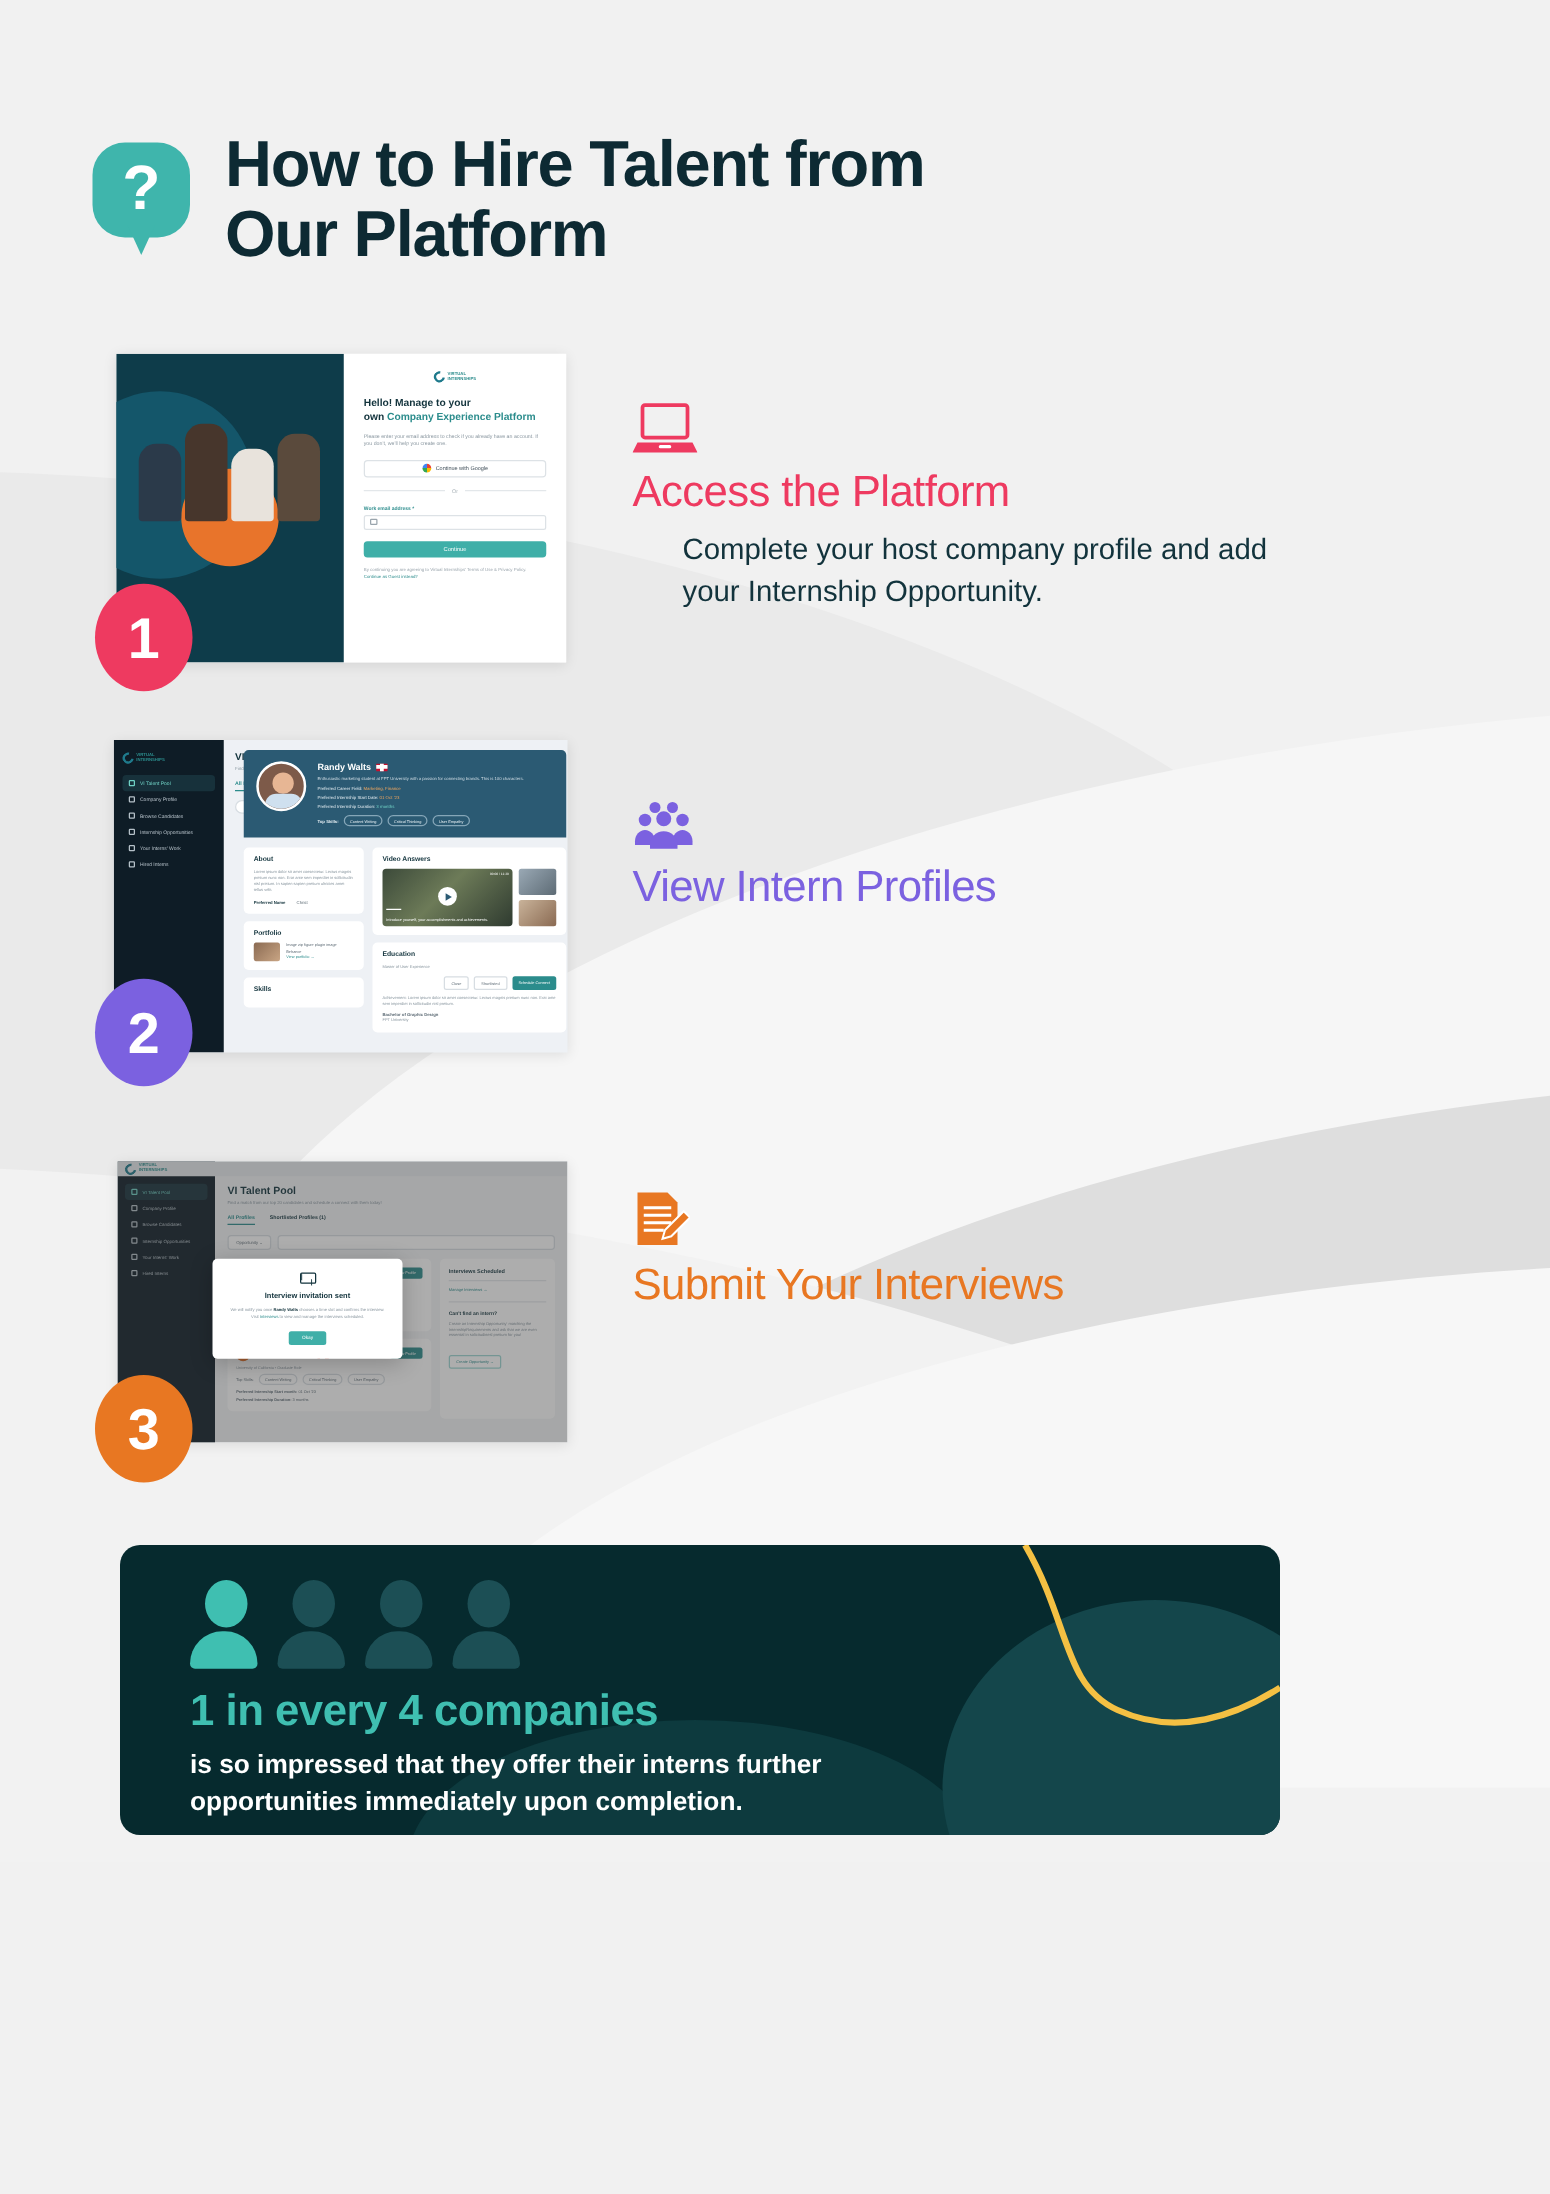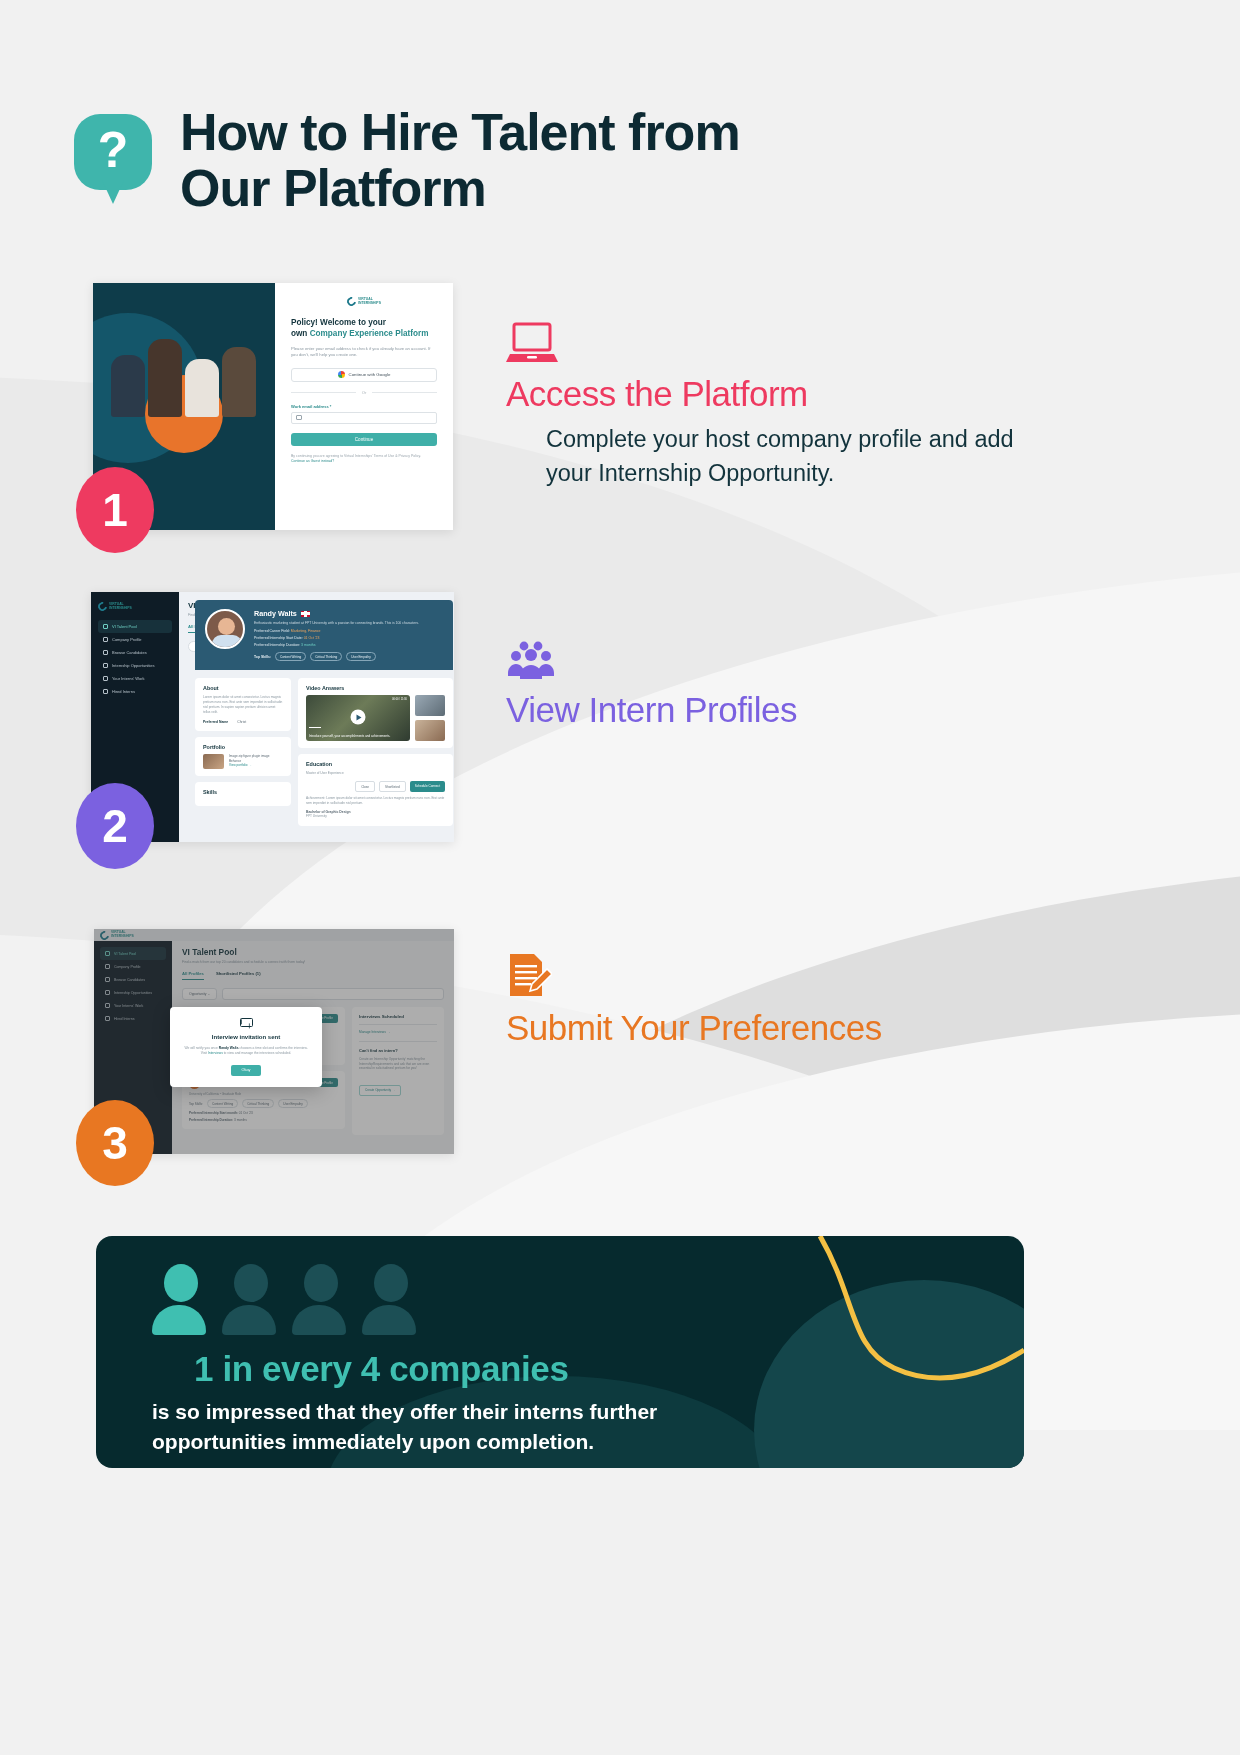--- a/index.html
+++ b/index.html
@@ -198,21 +198,21 @@
     background: #062A2E; border-radius: 16px; overflow: hidden; z-index: 6;
   }
   .banner .blob { position: absolute; right: -70px; top: 44px; width: 340px; height: 300px; border-radius: 50%; background: #14464B; }
   .banner .blob2 { position: absolute; left: 230px; top: 140px; width: 460px; height: 230px; border-radius: 50%; background: #0D3A3E; }
   .banner .curve { position: absolute; right: 0; top: 0; width: 430px; height: 232px; }
   .banner-inner { position: relative; z-index: 3; padding: 28px 56px; }
   .ppl-row { display: flex; gap: 12px; margin-bottom: 14px; }
   .person { width: 58px; }
   .person .head { width: 34px; height: 38px; border-radius: 50%; margin: 0 auto 3px; }
   .person .torso { width: 54px; height: 30px; border-radius: 26px 26px 4px 4px; }
-  .banner h3 { font-size: 35px; font-weight: 700; color: #3FBFB1; letter-spacing: -0.4px; margin-left: 42px; }
+  .banner h3 { font-size: 35px; font-weight: 700; color: #3FBFB1; letter-spacing: -0.4px; }
   .banner p { font-size: 21px; font-weight: 700; color: #fff; line-height: 1.42; margin-top: 8px; max-width: 640px; }
 </style>
 </head>
 <body>
 
 <div class="bg-layer">
   <div class="bg-sw a"></div>
   <div class="bg-sw b"></div>
   <div class="bg-sw c"></div>
   <div class="bg-sw d"></div>
@@ -245,21 +245,21 @@
       <div class="logo-row">
         <div class="vi-logo">
           <span class="mark"></span>
           <span class="txt">
             <span>VIRTUAL</span><br>
             <span>INTERNSHIPS</span>
           </span>
         </div>
       </div>
       <div class="h">
-        <span>Policy! Welcome to your</span><br>
+        <span>Hello! Manage to your</span><br>
         <span>own </span><span class="acc">Company Experience Platform</span>
       </div>
       <div class="sub">Please enter your email address to check if you already have an account. If you don't, we'll help you create one.</div>
       <div class="gbtn">
         <span class="gicon"></span>
         <span>Continue with Google</span>
       </div>
       <div class="orrow">
         <span class="ln"></span>
           <span>Or</span>
@@ -532,21 +532,21 @@
   <div class="step-icon">
     <svg width="46" height="46" viewBox="0 0 46 46" fill="none">
       <path d="M4 2h24l8 8v34H4z" fill="#E87722"></path>
       <rect x="9" y="13" width="22" height="2.4" fill="#fff"></rect>
       <rect x="9" y="19" width="22" height="2.4" fill="#fff"></rect>
       <rect x="9" y="25" width="22" height="2.4" fill="#fff"></rect>
       <rect x="9" y="31" width="16" height="2.4" fill="#fff"></rect>
       <path d="M41 17L26 32l-2 7 7-2 15-15z" fill="#E87722" stroke="#fff" stroke-width="1.6"></path>
     </svg>
   </div>
-  <div class="step-head" style="color:#E87722;">Submit Your Preferences</div>
+  <div class="step-head" style="color:#E87722;">Submit Your Interviews</div>
 </div>
 
 <div class="banner">
   <div class="blob2"></div>
   <div class="blob"></div>
   <svg class="curve" viewBox="0 0 430 232" fill="none">
     <path d="M226 0C262 62 256 112 300 132c48 22 96 4 130-18" stroke="#F4C043" stroke-width="5" fill="none"></path>
   </svg>
   <div class="banner-inner">
     <div class="ppl-row">

